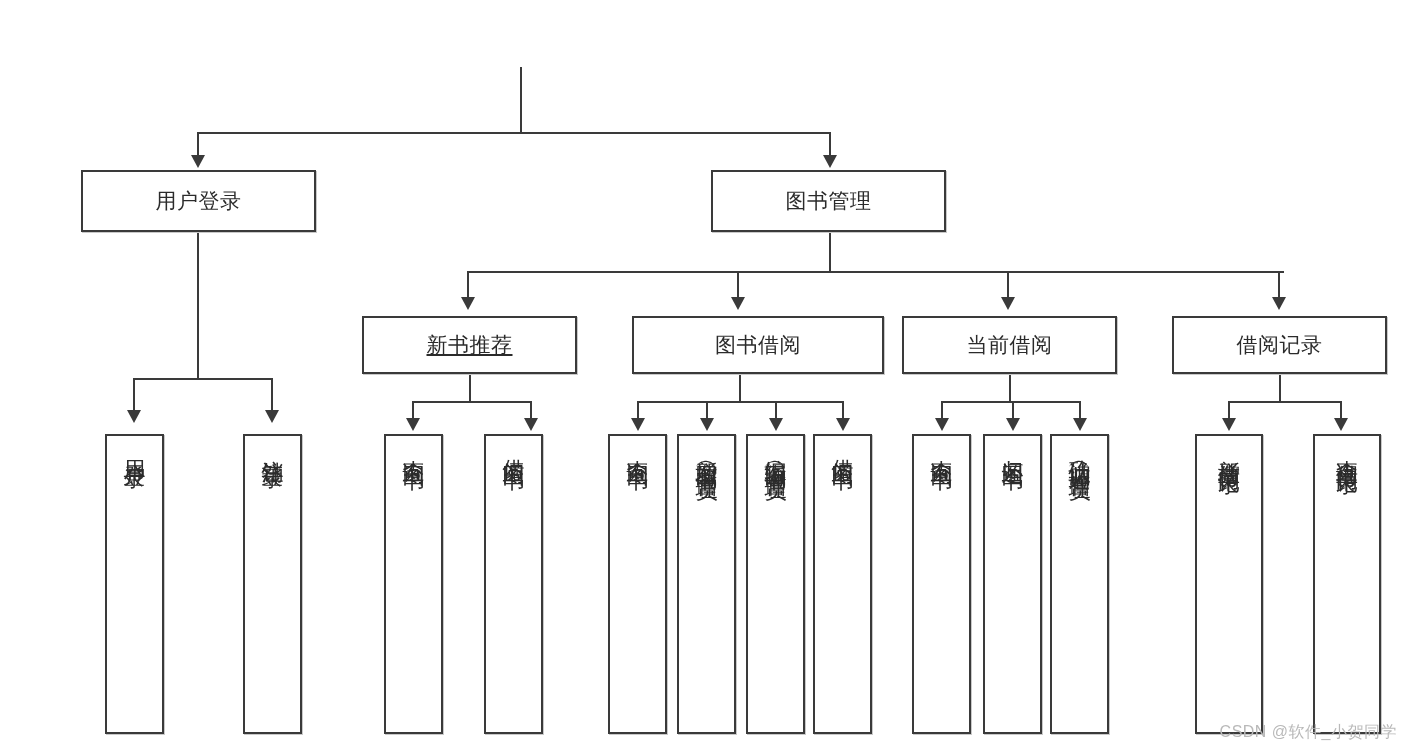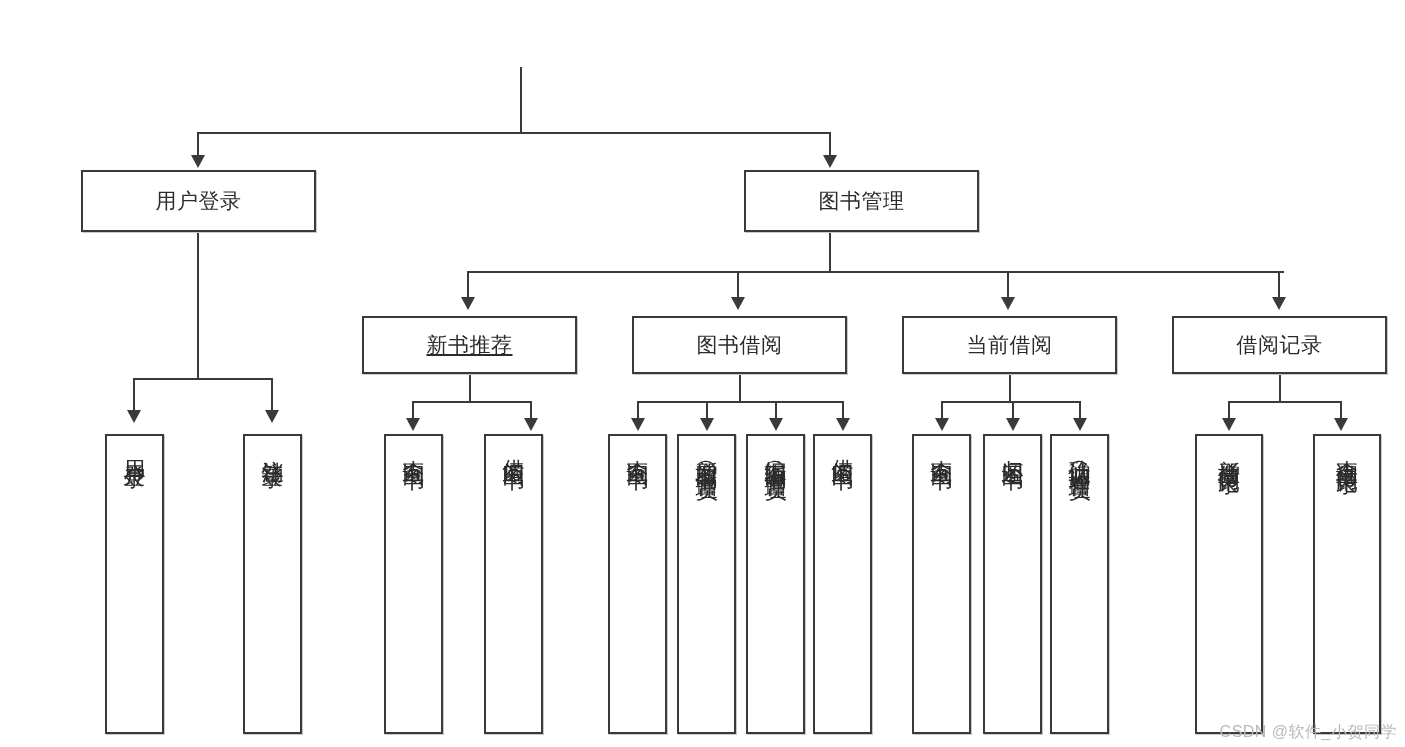--- a/index.html
+++ b/index.html
@@ -100,21 +100,21 @@
 
   <div class="ln v" style="left:197px; top:132px; height:25px;"></div>
   <div class="arrow" style="left:191px; top:155px;"></div>
   <div class="ln v" style="left:829px; top:132px; height:25px;"></div>
   <div class="arrow" style="left:823px; top:155px;"></div>
 
   <div class="node horiz" style="left:81px; top:170px; width:235px; height:62px;">
     <span class="label">用户登录</span>
   </div>
 
-  <div class="node horiz" style="left:744px; top:170px; width:235px; height:62px;">
+  <div class="node horiz" style="left:711px; top:170px; width:235px; height:62px;">
     <span class="label">图书管理</span>
   </div>
 
   <div class="ln v" style="left:197px; top:232px; height:147px;"></div>
   <div class="ln h" style="left:133px; top:378px; width:140px;"></div>
   <div class="ln v" style="left:133px; top:378px; height:34px;"></div>
   <div class="arrow" style="left:127px; top:410px;"></div>
   <div class="ln v" style="left:271px; top:378px; height:34px;"></div>
   <div class="arrow" style="left:265px; top:410px;"></div>
 
@@ -125,21 +125,21 @@
   <div class="ln v" style="left:737px; top:271px; height:28px;"></div>
   <div class="arrow" style="left:731px; top:297px;"></div>
   <div class="ln v" style="left:1007px; top:271px; height:28px;"></div>
   <div class="arrow" style="left:1001px; top:297px;"></div>
   <div class="ln v" style="left:1278px; top:271px; height:28px;"></div>
   <div class="arrow" style="left:1272px; top:297px;"></div>
 
   <div class="node horiz" style="left:362px; top:316px; width:215px; height:58px;text-decoration:underline;">
     <span class="label">新书推荐</span>
   </div>
-  <div class="node horiz" style="left:632px; top:316px; width:215px; height:58px;">
+  <div class="node horiz" style="left:632px; top:316px; width:252px; height:58px;">
     <span class="label">图书借阅</span>
   </div>
   <div class="node horiz" style="left:1172px; top:316px; width:215px; height:58px;">
     <span class="label">借阅记录</span>
   </div>
   <div class="node horiz" style="left:902px; top:316px; width:215px; height:58px;">
     <span class="label">当前借阅</span>
   </div>
 
   <div class="ln v" style="left:469px; top:374px; height:28px;"></div>

